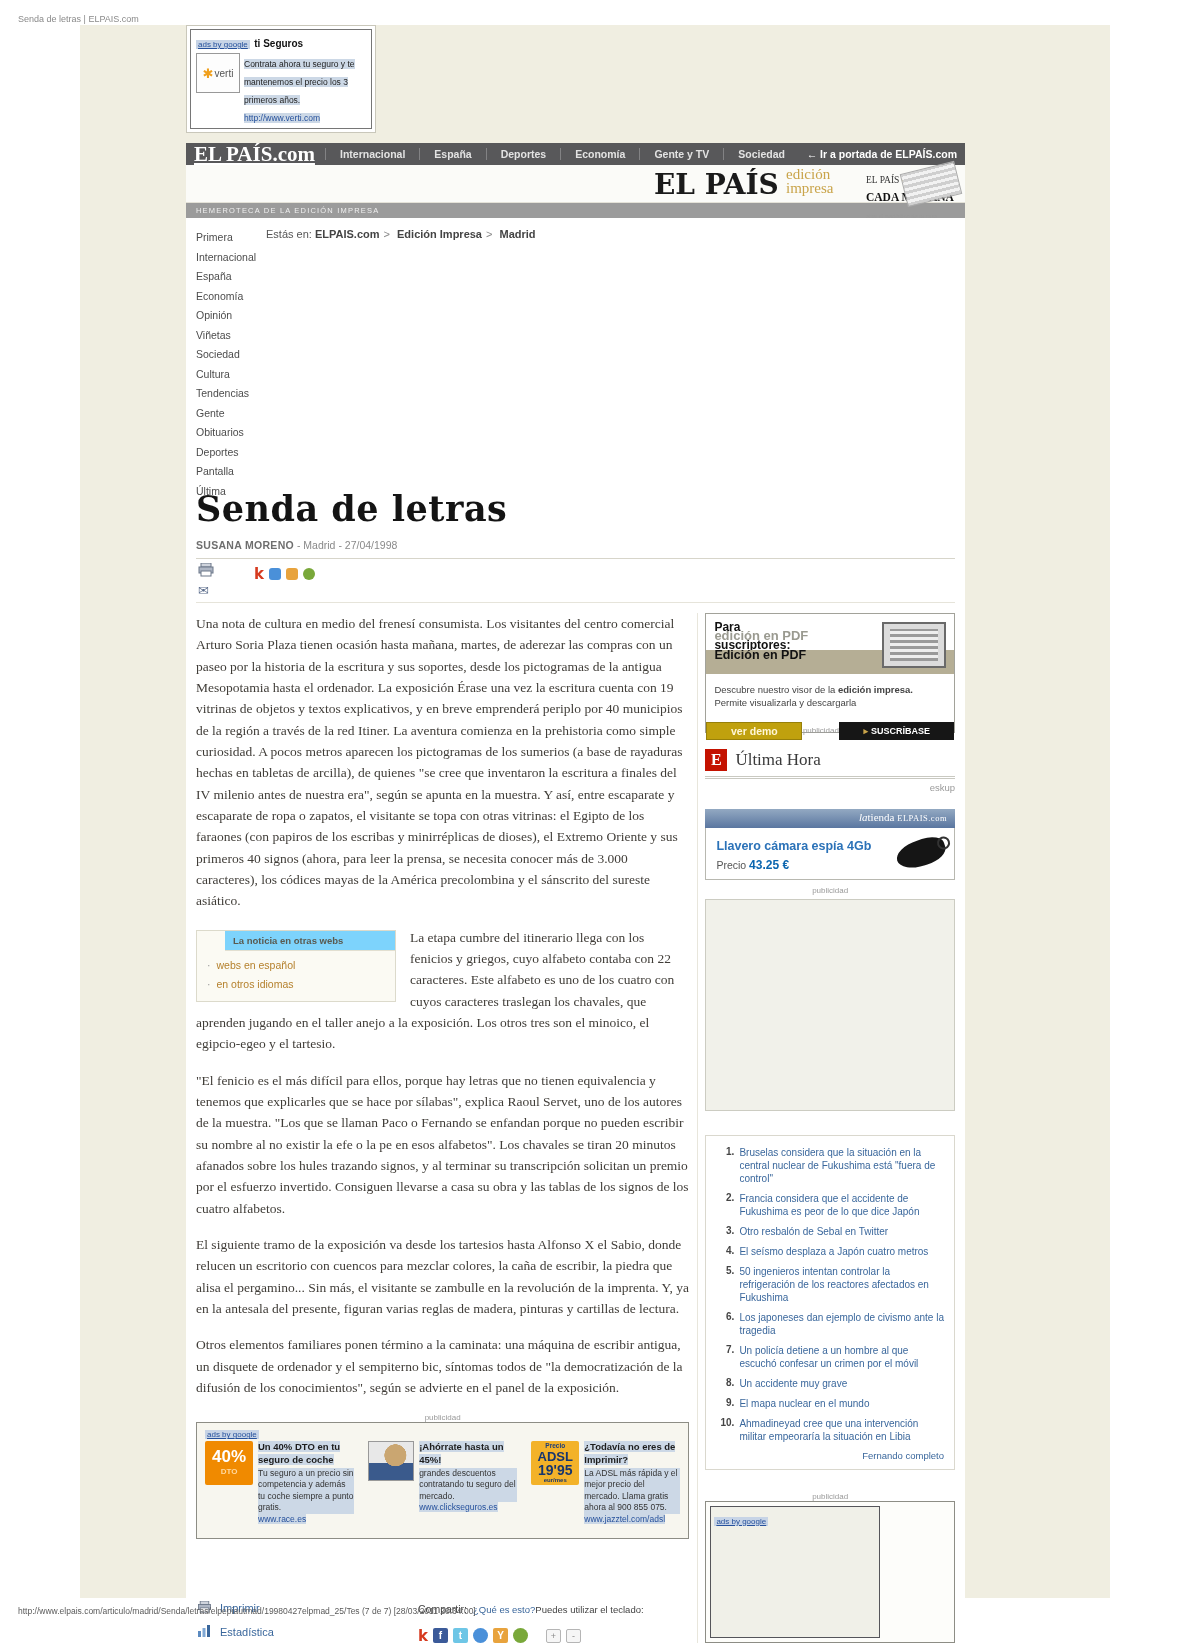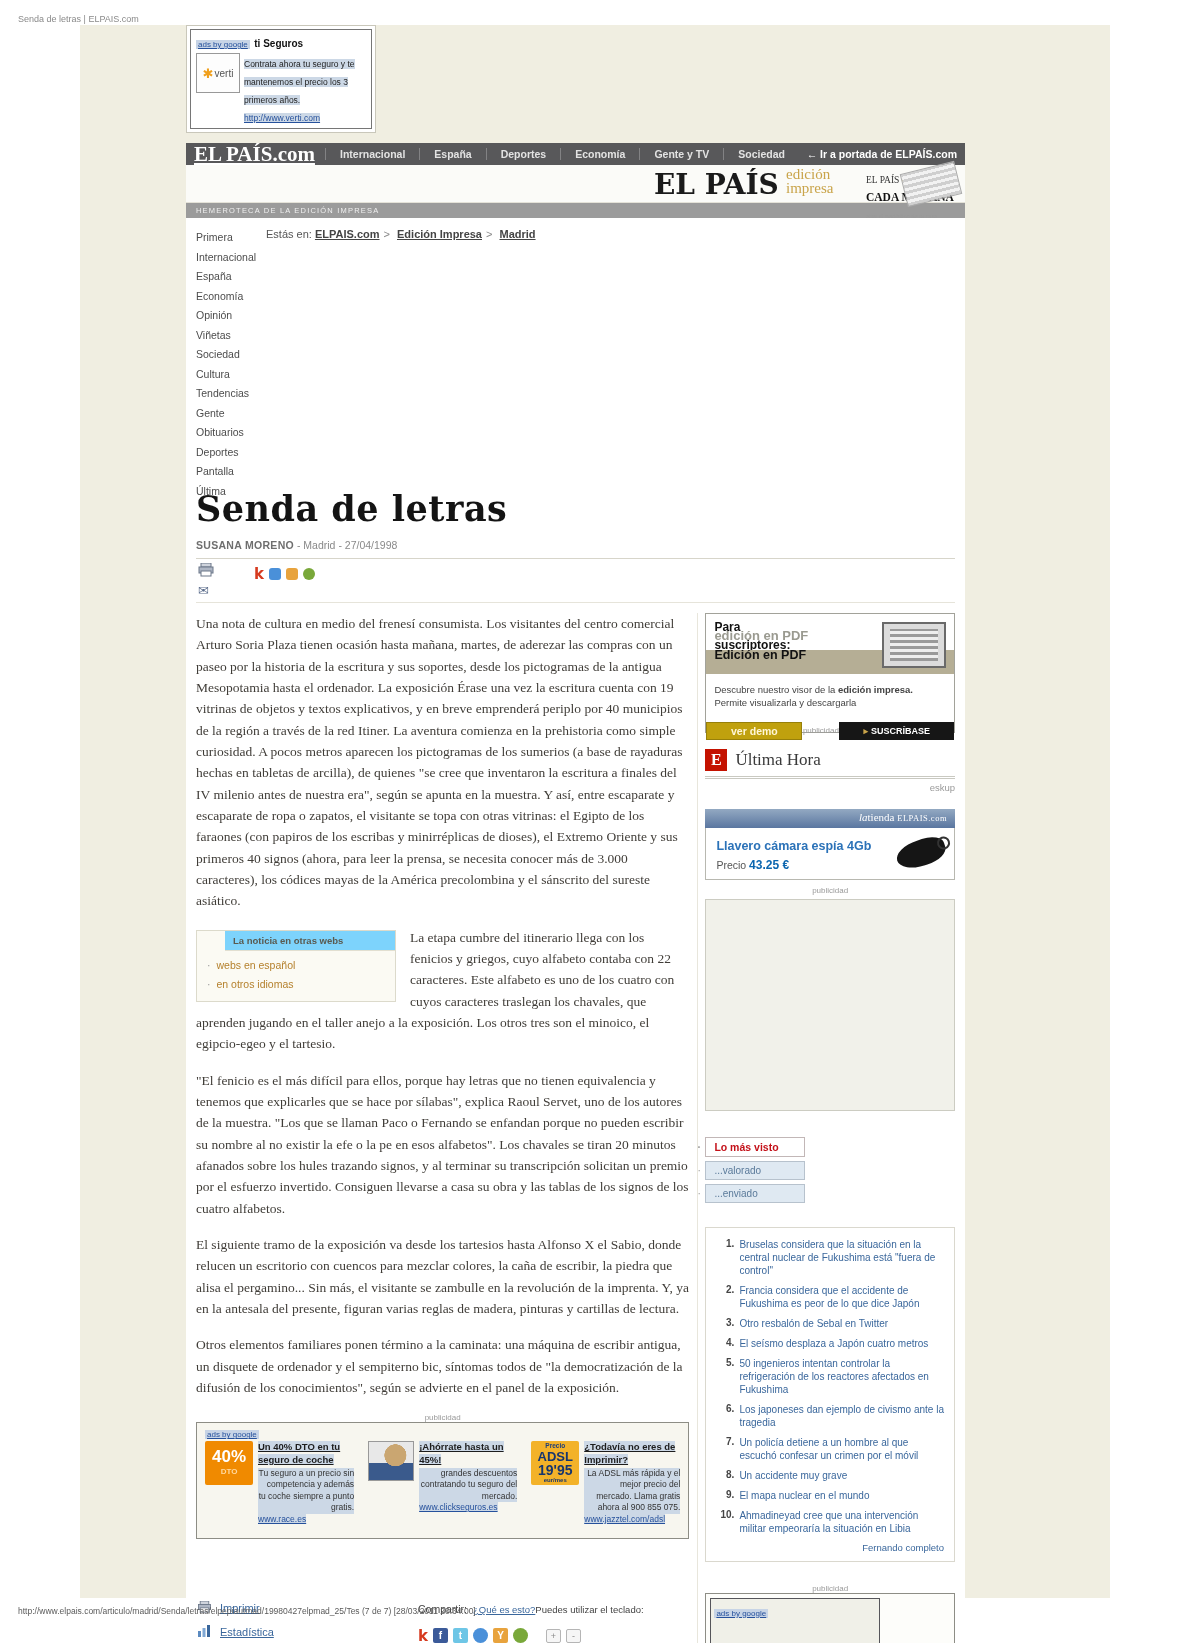--- a/index.html
+++ b/index.html
@@ -1,19 +1,19 @@
 <!DOCTYPE html>
 <html><head>
 <meta charset="utf-8">
 <style>
   * { margin:0; padding:0; box-sizing:border-box; }
   html,body { background:#fff; }
   body { width:1201px; height:1643px; position:relative;
          font-family:"Liberation Sans",sans-serif; overflow:hidden; }
-  a { text-decoration:underline; cursor:pointer; }
+  a { cursor:pointer; }
 
   .browser-title{ position:absolute; top:14px; left:18px; font-size:9px; color:#8a8a8a; }
   .page-bg{ position:absolute; left:80px; top:25px; width:1030px; height:1573px; background:#f0eee1; }
   .footer-url{ position:absolute; left:18px; top:1606px; font-size:8.5px; color:#5a5a5a; }
 
   .content{ position:absolute; left:186px; top:25px; width:779px; }
 
   
   .top-ad-outer{ width:190px; border:1px solid #c9c7ba; padding:3px; background:#fff; }
   .top-ad{ border:1px solid #767676; background:#fff; padding:3px 5px; position:relative; min-height:66px; }
@@ -71,21 +71,21 @@
   .otras-webs li{ font-size:10.5px; line-height:19px; }
   .otras-webs li::before{ content:"·"; color:#999; margin-right:6px; }
   .otras-webs a{ color:#b5812d; text-decoration:none; }
 
   
   .pub-label{ font-size:8px; color:#9a9a9a; text-align:center; }
   .bottom-ads{ border:1px solid #8d8d85; background:#f7f6ef; padding:6px 8px 14px 8px; display:flex; gap:14px; position:relative; min-height:92px; }
   .bad{ flex:1; font-size:8.5px; }
   .bad .hl{ background:#ccd8e6; }
   .bad .bt{ font-weight:bold; color:#1d1d1d; font-size:9.5px; line-height:1.3; }
-  .bad .bb{ color:#333; line-height:1.35; display:block; margin-top:2px;text-align:right; }
+  .bad .bb{ color:#333; line-height:1.35; display:block; margin-top:2px; }
   .bad .bl{ color:#26519c; }
   .bad .brow{ display:flex; gap:5px; margin-top:2px; }
   .badge40{ width:48px; height:44px; background:#f08a00; color:#fff; flex:none; text-align:center; border-radius:2px; }
   .badge40 .m{ font-size:17px; font-weight:bold; color:#fff; padding-top:6px; }
   .badge40 .s{ font-size:8px; font-weight:bold; color:#ffd9a0; }
   .car-img{ width:46px; height:40px; flex:none; border:1px solid #999; background:
     radial-gradient(circle at 60% 35%, #caa671 0 30%, transparent 31%),
     linear-gradient(180deg,#e8e8e8 55%, #3a5a8c 55%); }
   .badgeadsl{ width:48px; height:44px; background:#f3b229; flex:none; text-align:center; border-radius:2px; line-height:1; padding-top:2px; }
   .badgeadsl .tp{ font-size:6.5px; color:#1c3e7a; font-weight:bold; }
@@ -404,25 +404,20 @@
           <a class="pr-name">Llavero cámara espía 4Gb</a>
           <div class="pr-price">
             <span>Precio</span> <b>43.25 €</b>
           </div>
           <span class="keychain"></span>
         </div>
 
         <div class="pub-label" style="margin-top:6px">publicidad</div>
         <div class="bigpub"></div>
 
-        <div class="tabs">
-          <div class="tab active">Lo más visto</div>
-          <div class="tab">...valorado</div>
-          <div class="tab">...enviado</div>
-        </div>
 
         <div class="mv-box">
           <ol class="mv">
 
               <li>
                 <span class="n">1.</span>
                 <a class="tx">Bruselas considera que la situación en la central nuclear de Fukushima está "fuera de control"</a>
               </li>
 
               <li>

